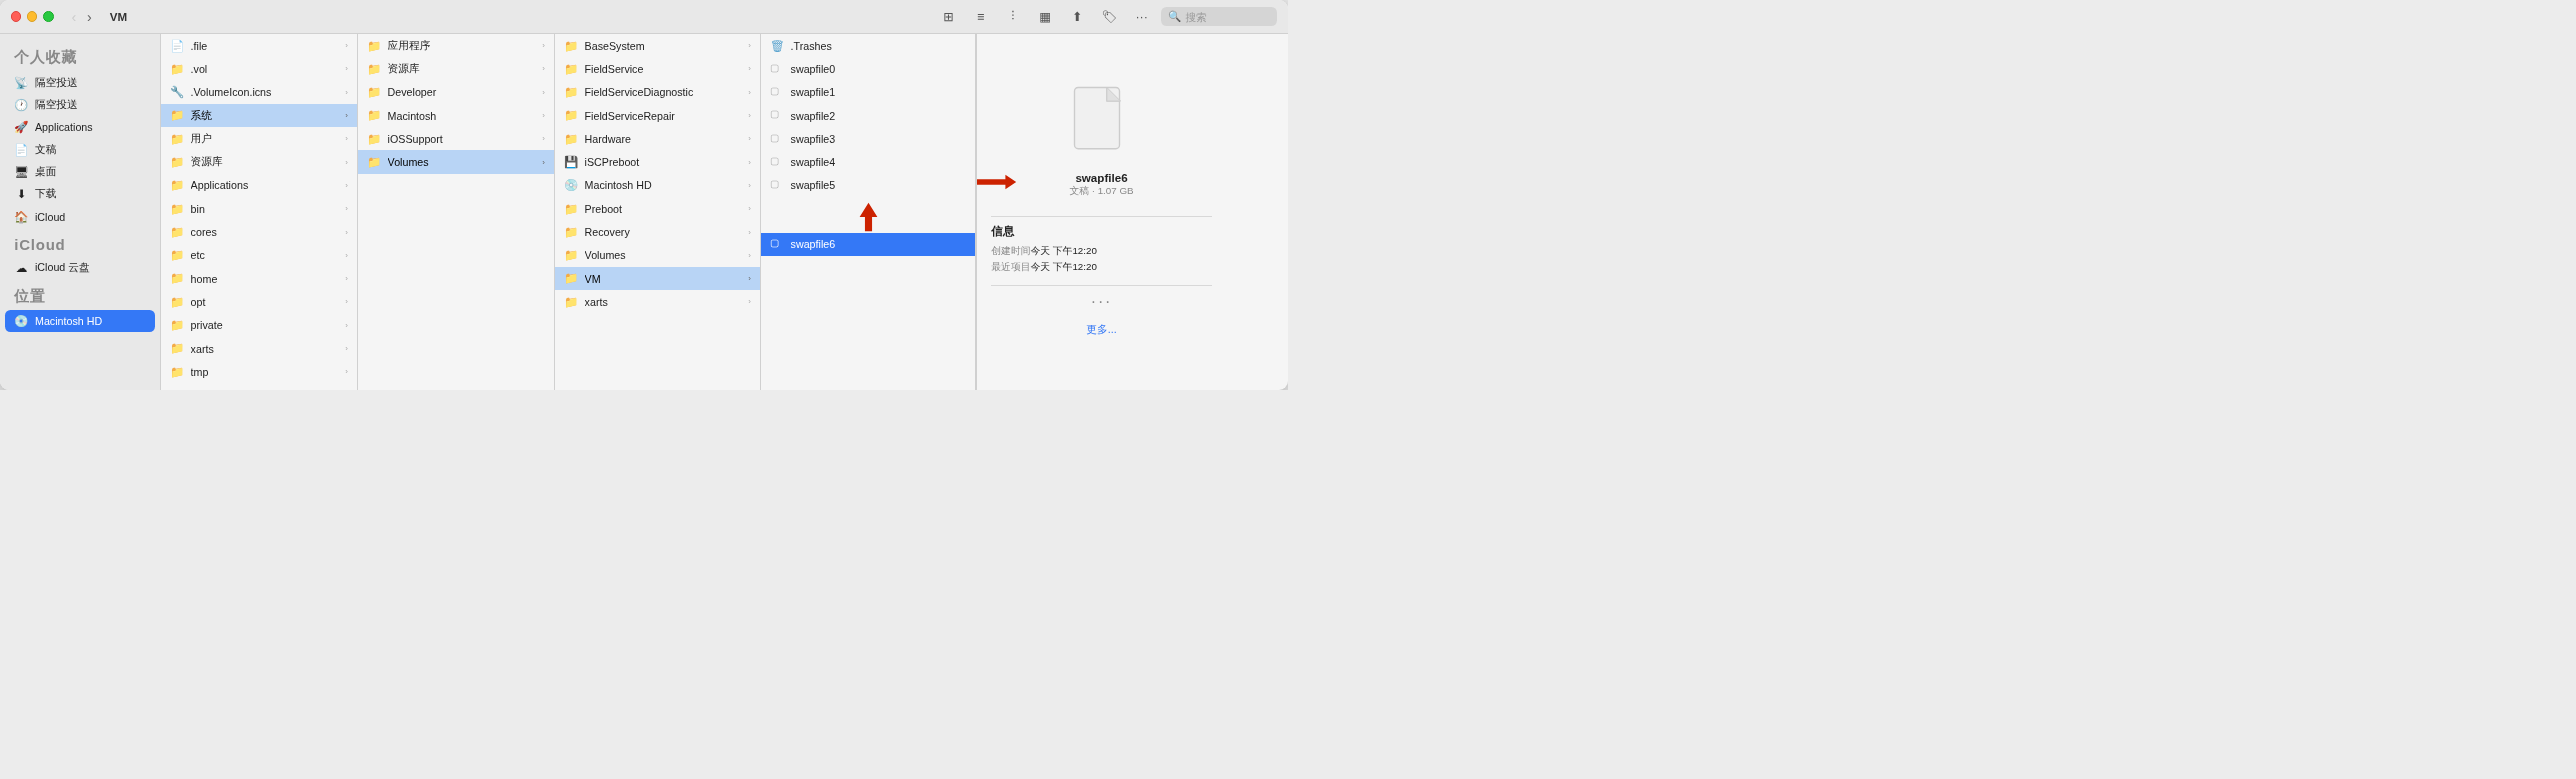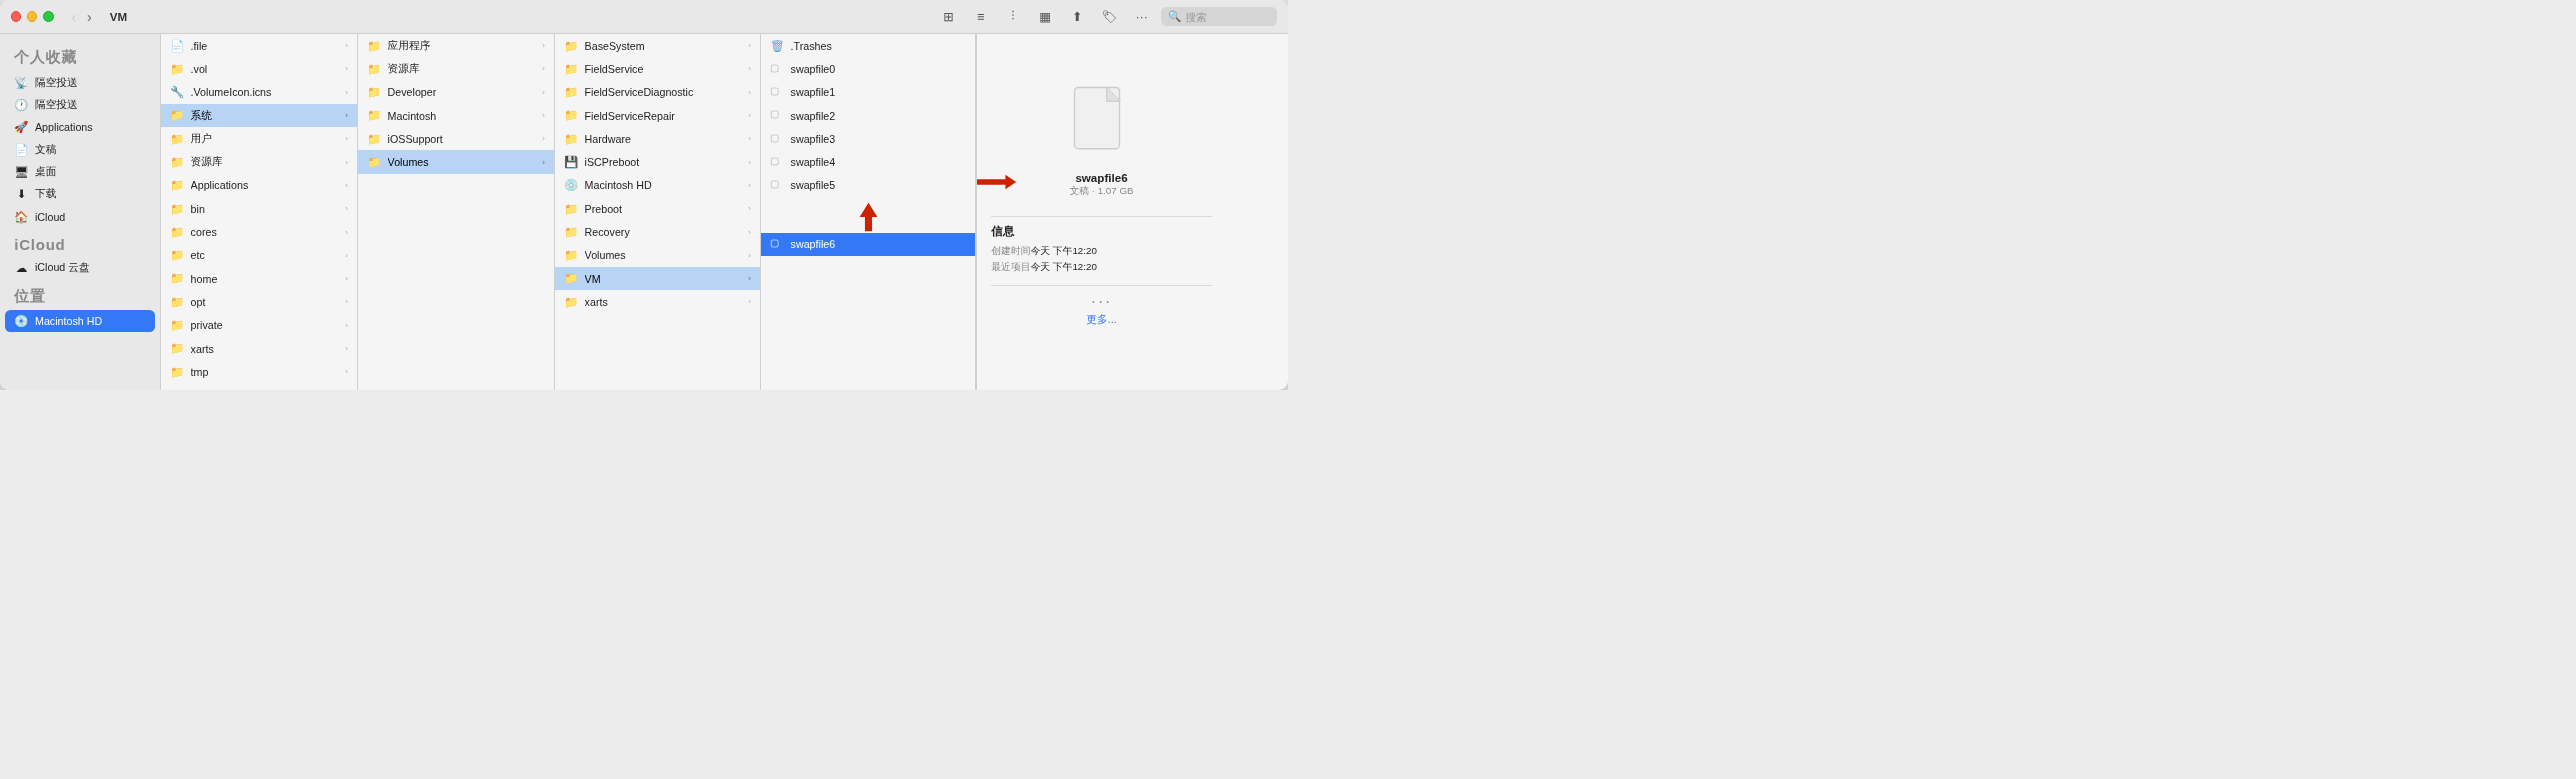--- a/index.html
+++ b/index.html
@@ -254,21 +254,21 @@
       font-size: 9.8px;
       color: #222;
     }
     .preview-divider {
       width: 100%;
       height: 0.9px;
       background: #d8d8d8;
       margin: 7.2px 0;
     }
     .preview-more-btn {
-      margin-top: 2px;
+      margin-top: 12px;
       font-size: 10.7px;
       color: #3478f6;
       cursor: pointer;
       text-align: center;
     }
     .preview-dots {
       font-size: 16px;
       color: #888;
       letter-spacing: 1.8px;
     }

